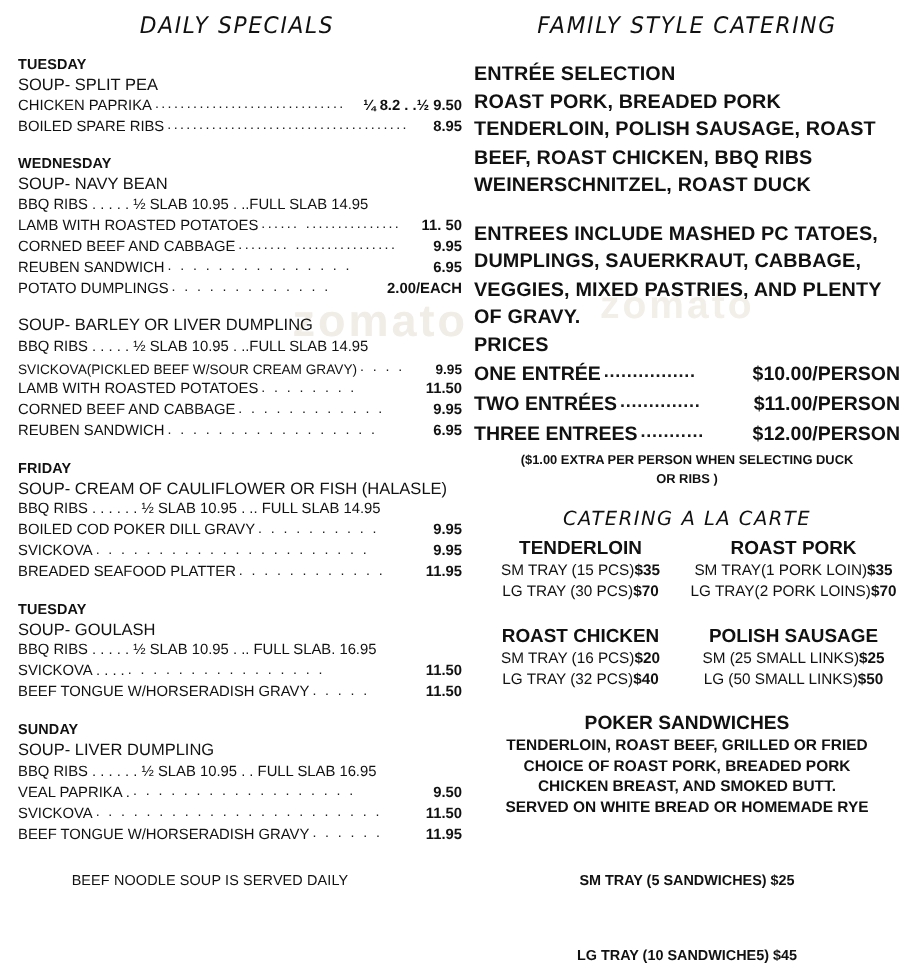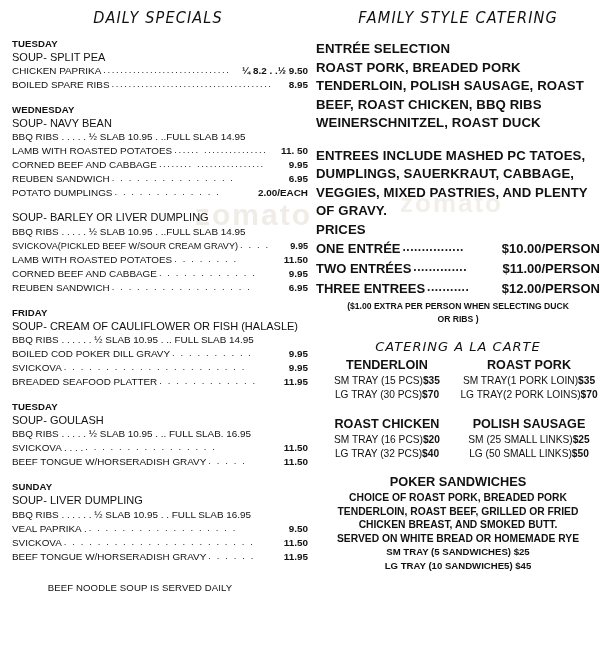--- a/index.html
+++ b/index.html
@@ -206,21 +206,21 @@
     line-height: 18px;
     margin-top: 12px;
   }
   .poker-line {
     font-size: 10.3px;
     font-weight: bold;
     text-align: center;
     line-height: 13.6px;
     white-space: nowrap;
   }
-  .poker-line.small { font-size: 9.6px; }
+  .poker-line.small { font-size: 9.6px; margin-top: 36px; }
 </style>
 </head>
 <body>
 
 <div id="watermark">zomato</div>
 <div id="watermark2">zomato</div>
 
 <div id="page">
 
   <div class="col col-left">
@@ -434,22 +434,22 @@
               <div class="alc-row">SM (25 SMALL LINKS)<b>$25</b></div>
               <div class="alc-row">LG (50 SMALL LINKS)<b>$50</b></div>
             </div>
           </div>
         </div>
     </div>
 
     <div>
       <div class="poker-title">POKER SANDWICHES</div>
       <div id="poker-lines">
+          <div class="poker-line">TENDERLOIN, ROAST BEEF, GRILLED OR FRIED</div>
           <div class="poker-line">CHOICE OF ROAST PORK, BREADED PORK</div>
-          <div class="poker-line">TENDERLOIN, ROAST BEEF, GRILLED OR FRIED</div>
           <div class="poker-line">CHICKEN BREAST, AND SMOKED BUTT.</div>
           <div class="poker-line">SERVED ON WHITE BREAD OR HOMEMADE RYE</div>
         </div>
       <div class="poker-line small">SM TRAY (5 SANDWICHES) $25</div>
       <div class="poker-line small">LG TRAY (10 SANDWICHE5) $45</div>
     </div>
   </div>
 </div>
 
 </body></html>

